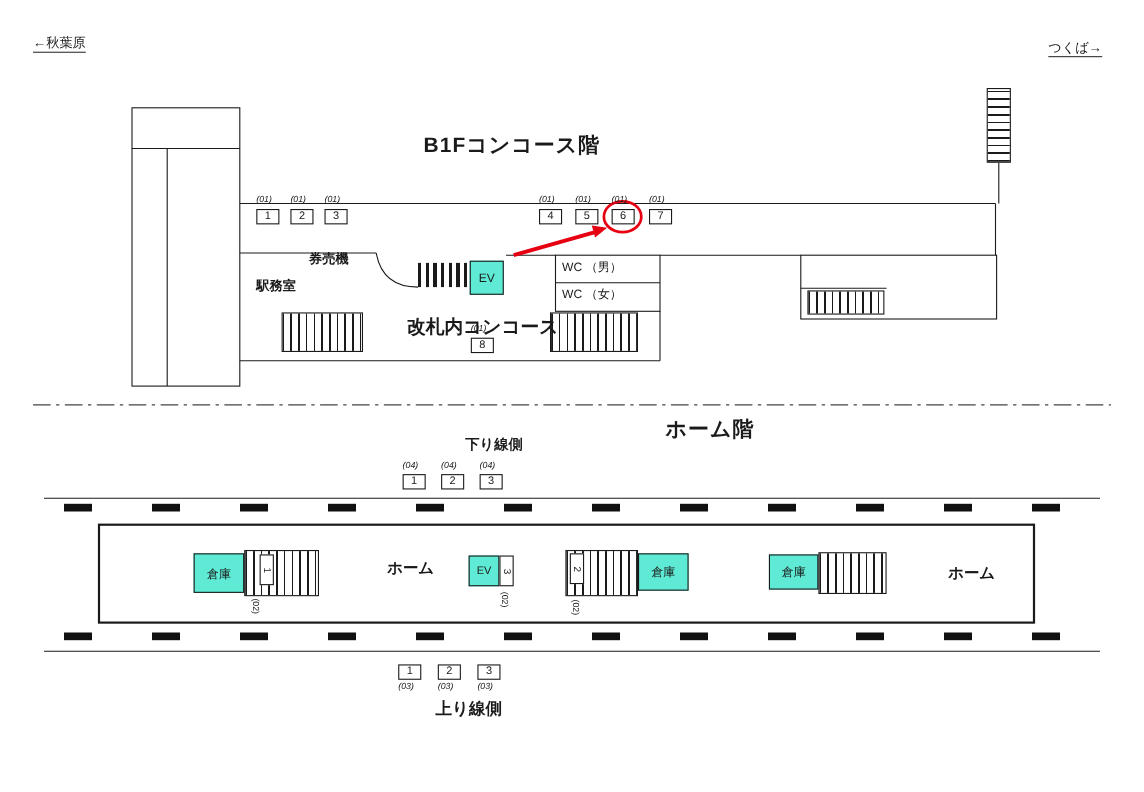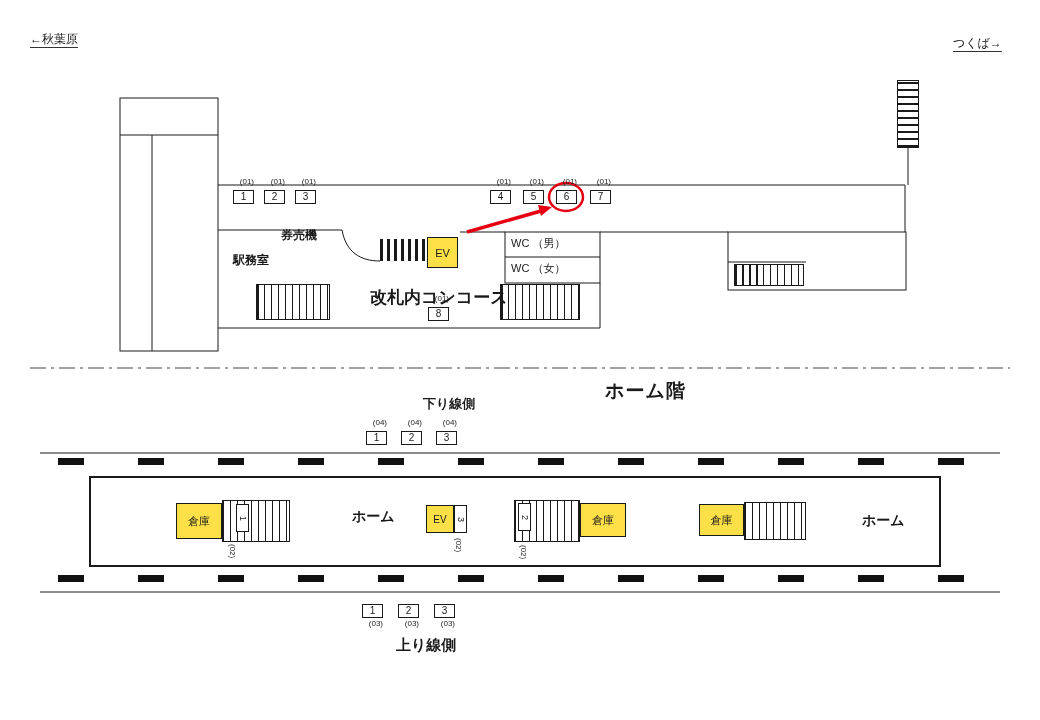--- a/index.html
+++ b/index.html
@@ -1,23 +1,23 @@
 <!DOCTYPE html>
 <html><head>
 <meta charset="utf-8">
 <style>
   html,body{margin:0;padding:0;background:#fff;}
   .canvas{position:relative;width:1040px;height:720px;background:#ffffff;
           font-family:"Liberation Sans","DejaVu Sans",sans-serif;color:#1a1a1a;overflow:hidden;padding-left:48px;}
   .lbl{position:absolute;white-space:nowrap;line-height:1.2;}
   .bold{font-weight:bold;}
   .underline{border-bottom:1px solid #333;padding-bottom:1px;}
-  .box{position:absolute;border:1px solid #1a1a1a;background:#fde047;display:flex;align-items:center;justify-content:center;box-sizing:border-box;text-align:right;}
+  .box{position:absolute;border:1px solid #1a1a1a;background:#5eead4;display:flex;align-items:center;justify-content:center;box-sizing:border-box;text-align:right;}
   .sign{position:absolute;width:21px;height:14px;border:1px solid #1a1a1a;background:#fff;display:flex;align-items:center;justify-content:center;font-size:10px;box-sizing:border-box;line-height:1;}
-  .code{position:absolute;width:21px;text-align:right;font-size:8px;line-height:1;}
+  .code{position:absolute;width:21px;text-align:left;font-size:8px;line-height:1;font-style:italic;}
   .code-rot{position:absolute;font-size:8px;line-height:1;transform:rotate(90deg);transform-origin:0 0;white-space:nowrap;}
   .sign-rot{position:absolute;width:13px;height:28px;border:1px solid #1a1a1a;background:#fff;display:flex;align-items:center;justify-content:center;box-sizing:border-box;font-size:9px;line-height:1;}
   .sign-rot>span{transform:rotate(90deg);}
   .stairs-v{position:absolute;border:1px solid #1a1a1a;box-sizing:border-box;
             background:repeating-linear-gradient(90deg,#1a1a1a 0 1.5px,transparent 1.5px 7px);}
   .stairs-h{position:absolute;border:1px solid #1a1a1a;box-sizing:border-box;
             background:repeating-linear-gradient(0deg,#1a1a1a 0 1.5px,transparent 1.5px 7px);}
   .track{position:absolute;height:7px;background:repeating-linear-gradient(90deg,#111 0 26px,transparent 26px 80px);}
   .gates{position:absolute;background:repeating-linear-gradient(90deg,#1a1a1a 0 3px,transparent 3px 7px);}
 </style>
@@ -66,20 +66,21 @@
     </g>
   </svg>
 
   <div class="lbl underline" style="left:30px;top:32px;font-size:12px;">
     <span>←</span><span>秋葉原</span>
   </div>
   <div class="lbl underline" style="left:953px;top:36px;font-size:12px;">
     <span>つくば</span><span>→</span>
   </div>
 
+  <div class="lbl" style="left:385px;top:122px;font-size:19px;font-weight:600;letter-spacing:1px;">B1Fコンコース階</div>
 
   <div class="stairs-h" style="left:897px;top:80px;width:22px;height:68px;"></div>
   <div class="gates" style="left:380px;top:239px;width:47px;height:22px;"></div>
 
   <div class="lbl bold" style="left:281px;top:228px;font-size:12px;">券売機</div>
   <div class="lbl bold" style="left:233px;top:253px;font-size:12px;">駅務室</div>
 
   <div class="box" style="left:427px;top:237px;width:31px;height:31px;font-size:11px;">EV</div>
 
   <div class="lbl" style="left:511px;top:237px;font-size:11px;">WC （男）</div>

